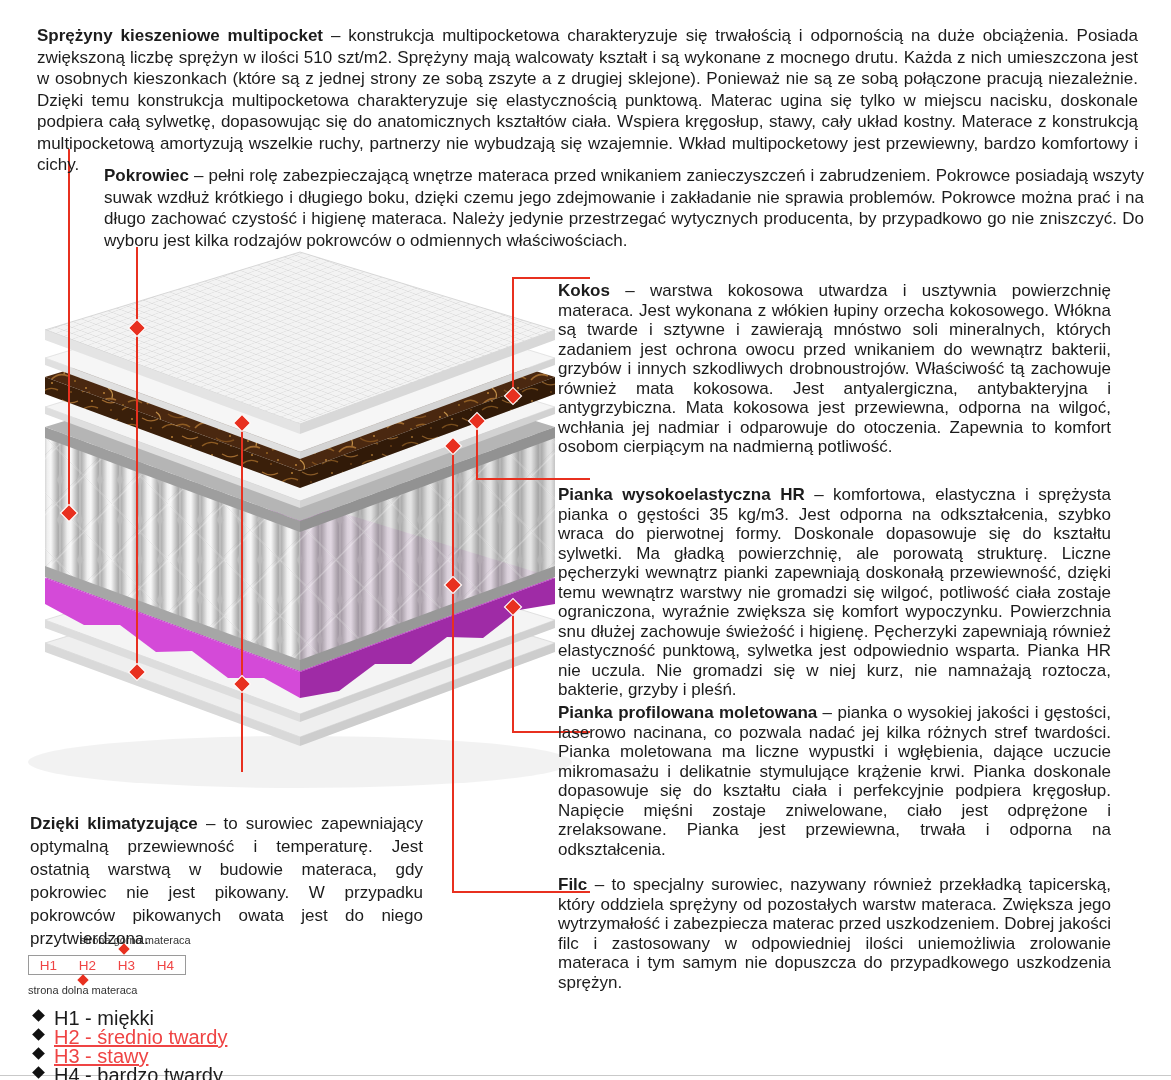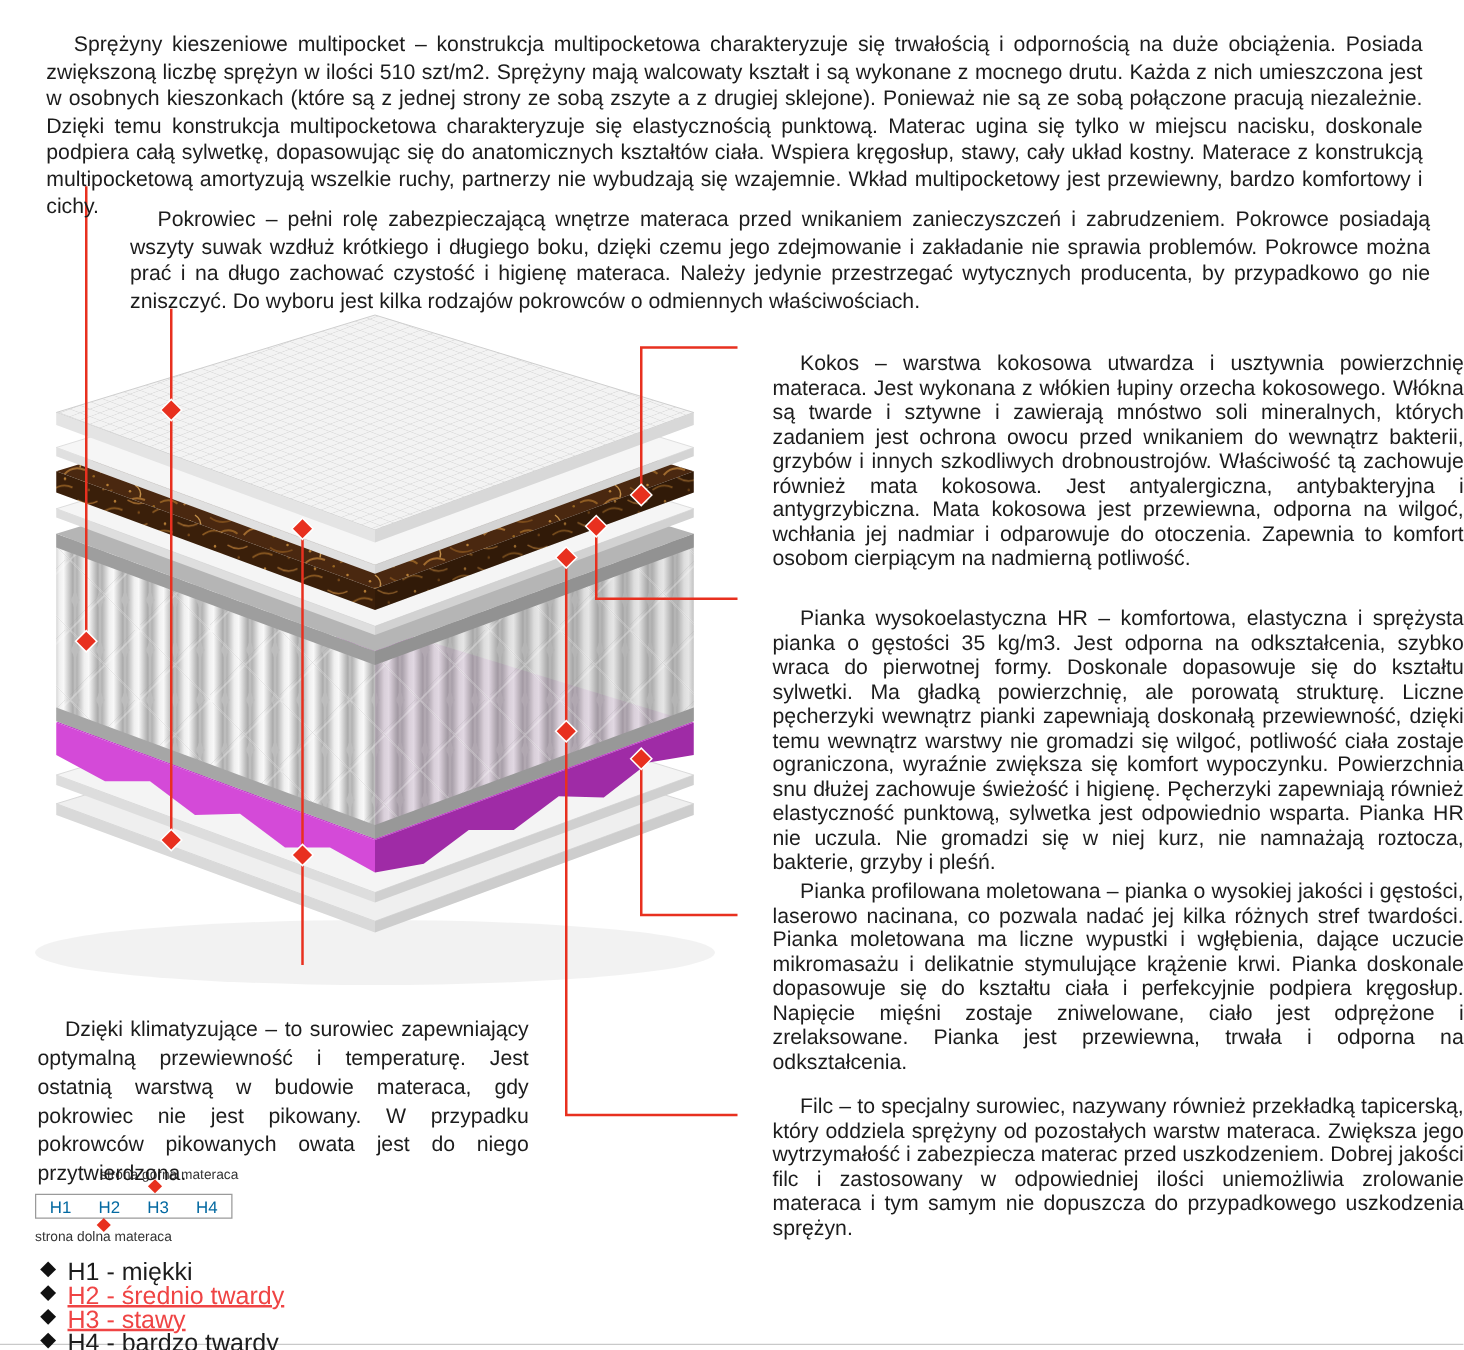--- a/index.html
+++ b/index.html
@@ -1,29 +1,29 @@
 <!DOCTYPE html>
 <html lang="pl"><head>
 <meta charset="utf-8">
 <style>
   html,body{margin:0;padding:0;background:#ffffff;}
   #page{position:relative;width:1171px;height:1080px;background:#ffffff;overflow:hidden;
         font-family:"Liberation Sans","DejaVu Sans",sans-serif;color:#1c1c1c;}
   .para{position:absolute;text-align:justify;font-size:17px;line-height:21.5px;}
-  .para b{font-weight:normal;margin-left:22px;}
-  .col-right{width:553px;left:618px;line-height:19.5px;}
+  .para b{font-weight:bold;}
+  .col-right{width:553px;left:558px;line-height:19.5px;}
   #mattress-svg{position:absolute;left:0;top:0;z-index:0;}
   .textlayer{position:relative;z-index:1;}
   
   #hardness{position:absolute;left:28px;top:932px;width:230px;height:150px;font-size:11px;color:#333;}
   .side-label{position:absolute;white-space:nowrap;}
   .red-diamond{position:absolute;width:8px;height:8px;background:#e8301f;transform:rotate(45deg);}
   #h-box{position:absolute;left:0px;top:23px;width:156px;height:18px;border:1px solid #9a9a9a;
          display:grid;grid-template-columns:1fr 1fr 1fr 1fr;align-items:center;}
-  #h-box .h-cell{text-align:center;font-size:13.5px;color:#0369a1;}
+  #h-box .h-cell{text-align:center;font-size:13.5px;color:#ef4444;}
   
   #legend{position:absolute;left:30px;top:1007px;z-index:1;}
   .legend-row{position:relative;height:19px;padding-left:24px;font-size:20px;white-space:nowrap;}
   .legend-row .bullet{position:absolute;left:4px;top:4px;width:9px;height:9px;background:#111;transform:rotate(45deg);}
   .legend-row.hl{color:#ef4444;text-decoration:underline;}
   #bottom-rule{position:absolute;left:0;top:1075px;width:1171px;height:1px;background:#c9c9c9;}
 </style>
 </head>
 <body>
 

